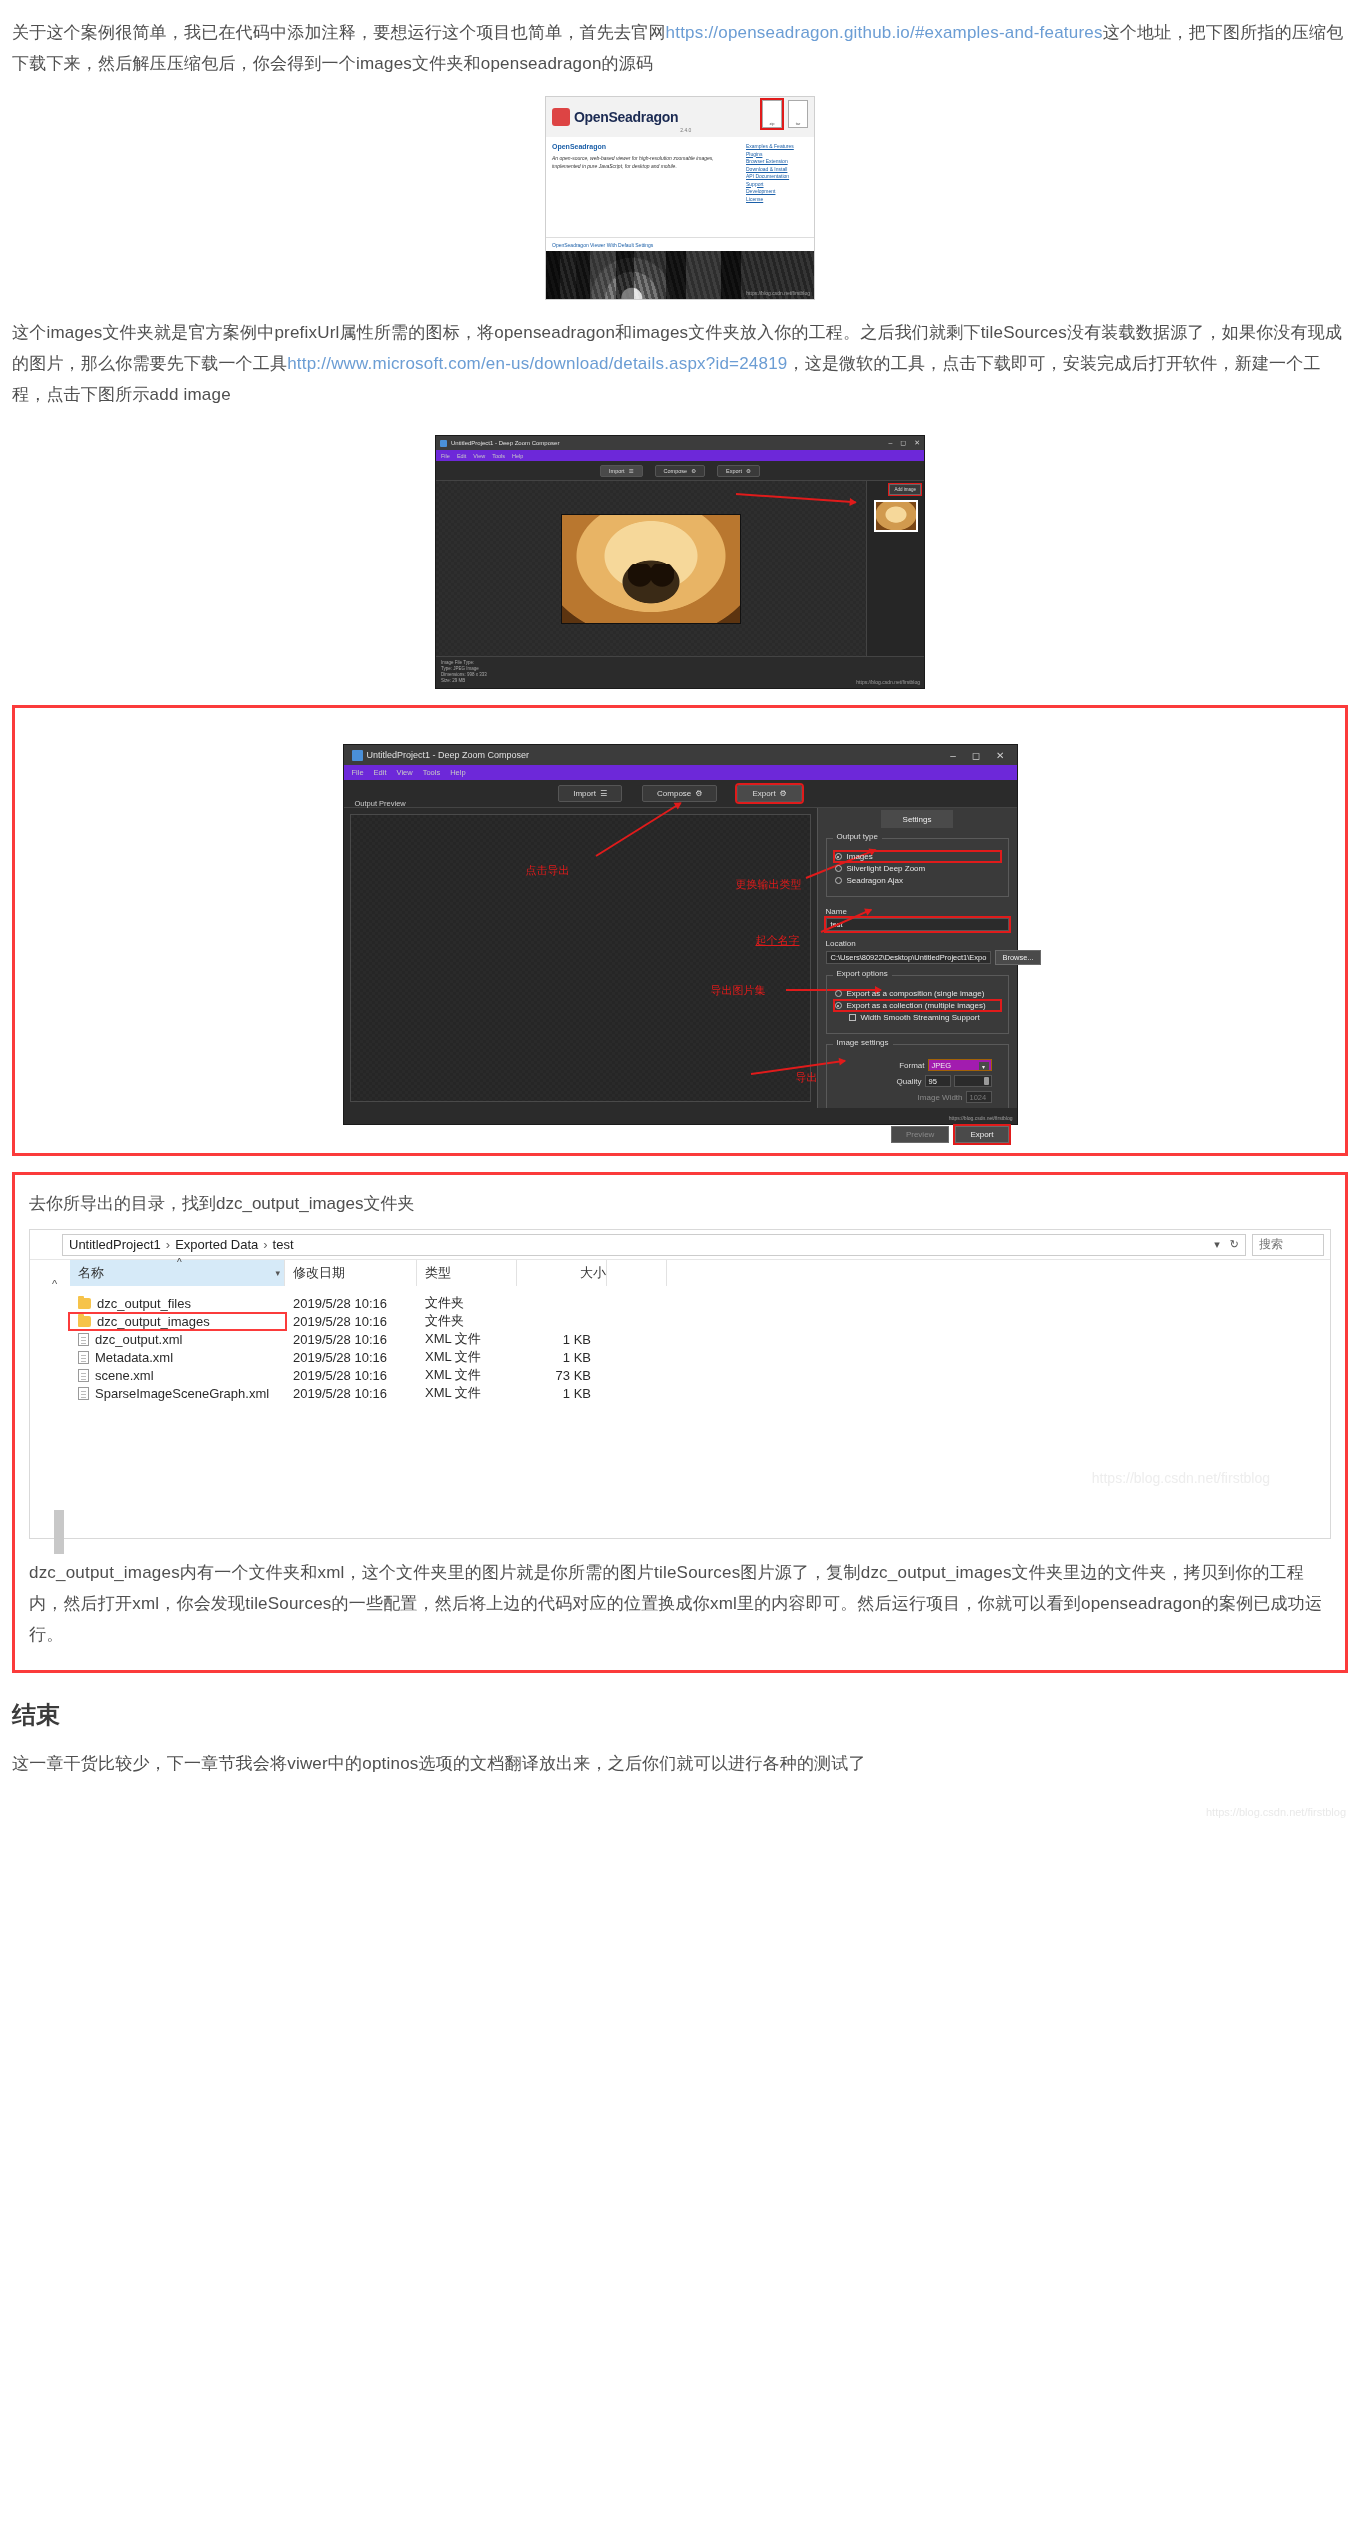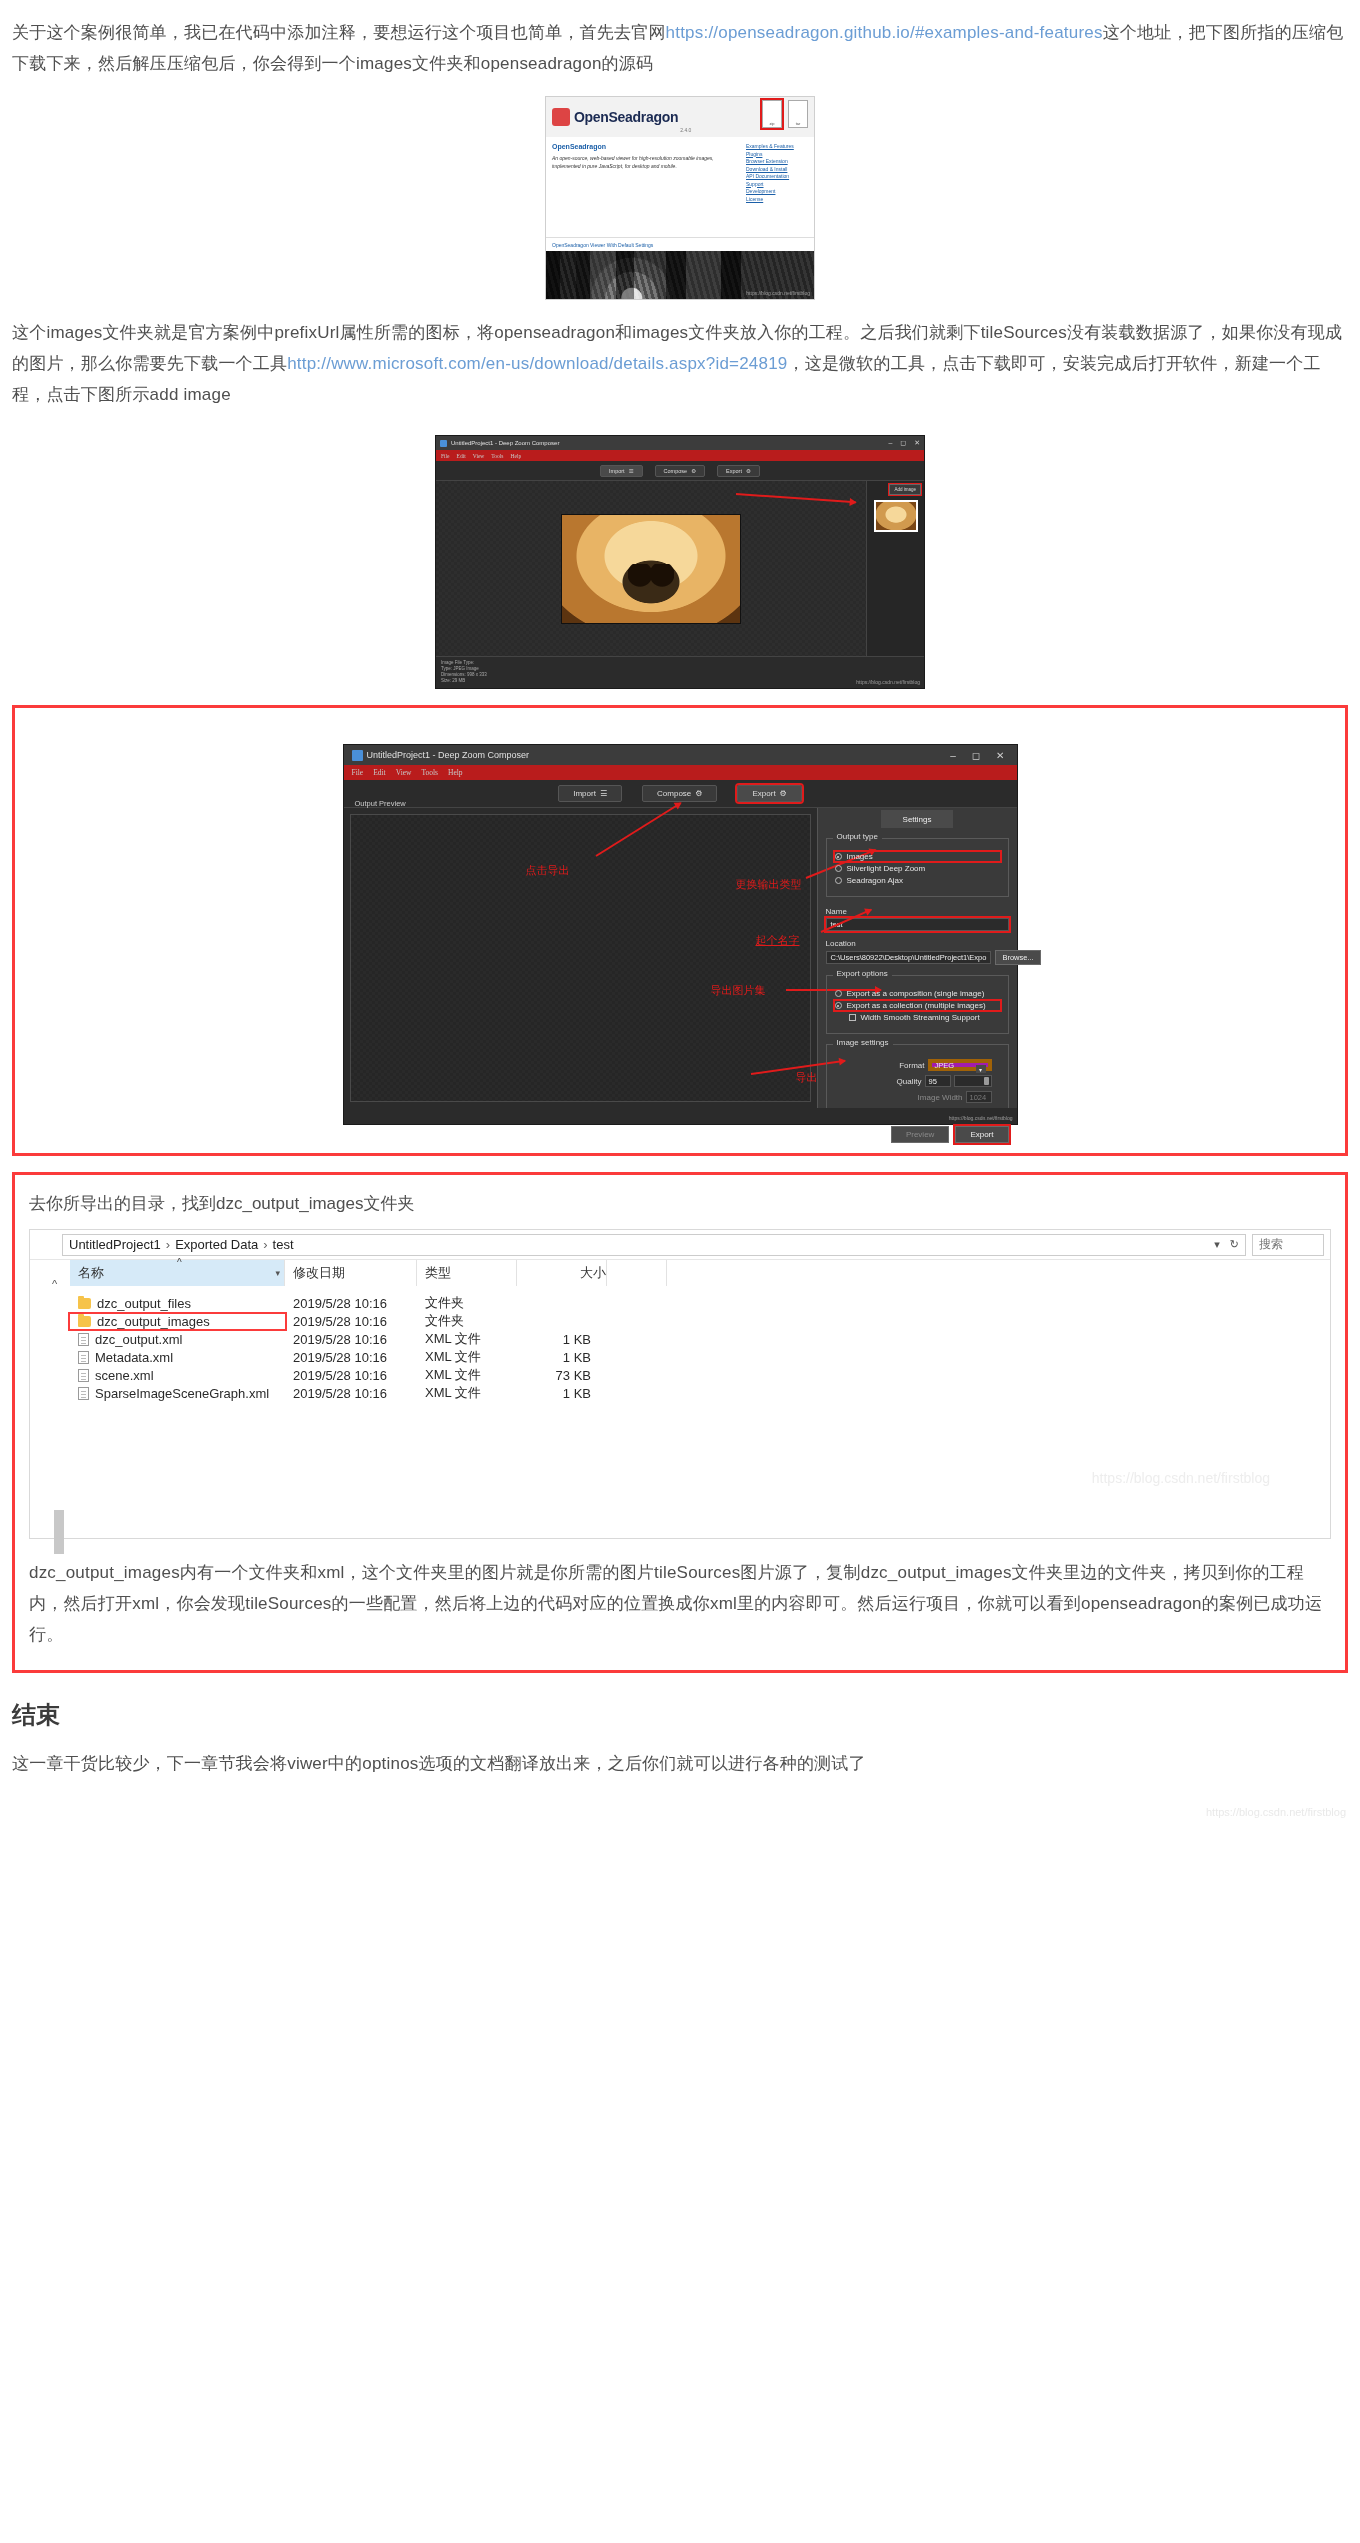--- a/index.html
+++ b/index.html
@@ -92,22 +92,22 @@
   .dzc-title{
     height:14px;background:#3c3c3c;display:flex;align-items:center;
     padding:0 4px;font-size:6px;color:#e0e0e0;
   }
   .dzc.big .dzc-title{height:20px;font-size:9px;padding:0 8px;}
   .dzc-title .t-ico{width:7px;height:7px;background:#4a90d9;margin-right:4px;border-radius:1px;}
   .dzc.big .dzc-title .t-ico{width:11px;height:11px;}
   .win-btns{margin-left:auto;display:flex;gap:8px;color:#cfcfcf;font-size:7px;}
   .dzc.big .win-btns{gap:16px;font-size:10px;margin-right:4px;}
   .dzc-menu{
-    height:11px;background:#b91c1c;display:flex;align-items:center;gap:7px;
-    padding:0 5px;font-size:5.5px;color:#c8c8c8;font-family:Liberation Serif, serif;
+    height:11px;background:#6d28d9;display:flex;align-items:center;gap:7px;
+    padding:0 5px;font-size:5.5px;color:#c8c8c8;
   }
   .dzc.big .dzc-menu{height:15px;font-size:7.5px;gap:10px;padding:0 8px;}
   .dzc-tabs{
     height:20px;background:#2b2b2b;display:flex;align-items:center;justify-content:center;gap:12px;
     border-bottom:1px solid #444;
   }
   .dzc.big .dzc-tabs{height:28px;gap:20px;}
   .dzc-tab{
     background:#3a3a3a;border:1px solid #555;border-radius:2px;
     padding:2px 8px;font-size:5.5px;color:#ddd;display:flex;align-items:center;gap:4px;
@@ -181,21 +181,21 @@
     margin:0 8px;height:13px;background:#2b2b2b;border:1px solid #555;
     font-size:7.5px;color:#eee;display:flex;align-items:center;padding:0 4px;
   }
   .loc-row{display:flex;gap:4px;margin:0 8px;align-items:center;}
   .loc-row .fld{flex:1;margin:0;}
   .btn-sm{
     background:#4a4a4a;border:1px solid #6a6a6a;font-size:7.5px;color:#eee;padding:2px 6px;
   }
   .img-set-row{display:flex;align-items:center;gap:3px;font-size:8px;color:#ddd;margin:4px 8px;justify-content:flex-end;}
   .sel-box{
-    background:#a21caf;border:4px solid #a16207;width:64px;height:12px;font-size:7.5px;color:#eee;
+    background:#a21caf;border:1px solid #a16207;width:64px;height:12px;font-size:7.5px;color:#eee;
     display:flex;align-items:center;padding:0 3px;position:relative;
   }
   .sel-box .chev{position:absolute;right:2px;top:2px;width:10px;height:8px;background:#4a4a4a;
     display:flex;align-items:center;justify-content:center;font-size:6px;}
   .qty-box{background:#2b2b2b;border:1px solid #555;width:26px;height:12px;font-size:7.5px;color:#eee;display:flex;align-items:center;padding:0 3px;}
   .slider{width:38px;height:12px;background:#2b2b2b;border:1px solid #555;position:relative;}
   .slider:after{content:"";position:absolute;right:2px;top:1px;bottom:1px;width:5px;background:#9a9a9a;border-radius:1px;}
   .exp-btn-row{display:flex;gap:6px;justify-content:flex-end;margin:10px 8px 0 8px;}
   .big-btn{background:#4a4a4a;border:1px solid #6a6a6a;font-size:8px;color:#eee;padding:3px 14px;}
   .big-btn.dim{color:#8a8a8a;}

